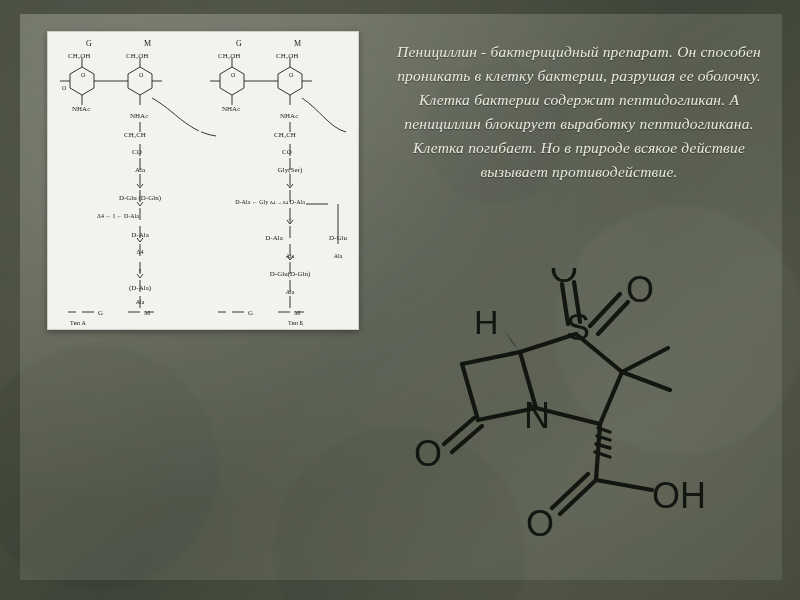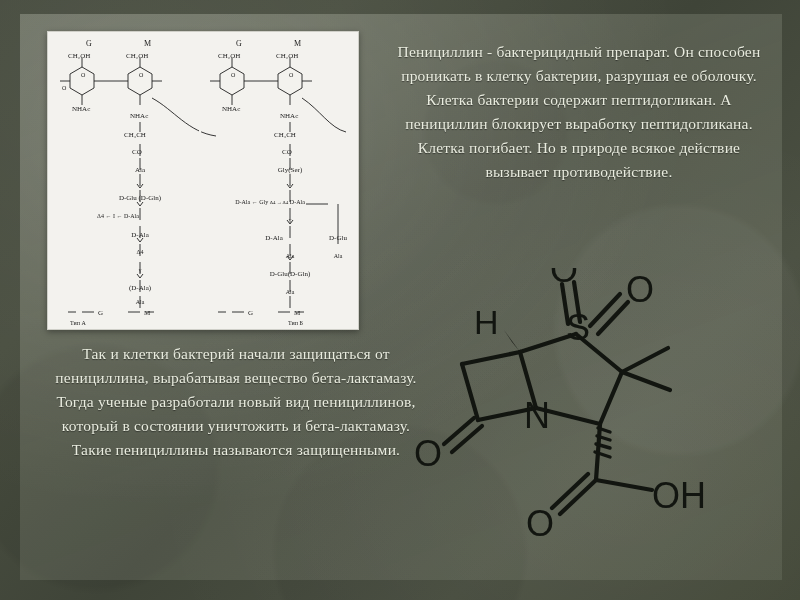--- a/index.html
+++ b/index.html
@@ -59,20 +59,21 @@
     text-align: center;
     line-height: 1.55;
     letter-spacing: 0.2px;
     text-shadow: 0 1px 1px rgba(0,0,0,0.45);
   }
   #text-right {
     left: 386px;
     top: 40px;
     width: 386px;
     font-size: 15.5px;
+    font-style: italic;
   }
   #text-left {
     left: 46px;
     top: 342px;
     width: 380px;
     font-size: 15.5px;
   }
 
   
   #figure {
@@ -297,14 +298,13 @@
         <text x="124" y="160" font-size="36">N</text>
         <text x="14" y="198" font-size="36">O</text>
         <text x="126" y="268" font-size="36">O</text>
         <text x="252" y="240" font-size="36">OH</text>
       </g>
     </svg>
   </div>
 
   <div class="txt" id="text-right">Пенициллин - бактерицидный препарат. Он способен проникать в клетку бактерии, разрушая ее оболочку. Клетка бактерии содержит пептидогликан. А пенициллин блокирует выработку пептидогликана. Клетка погибает. Но в природе всякое действие вызывает противодействие.</div>
 
-  <div class="txt" id="text-left">Так и клетки бактерий начали защищаться от пенициллина, вырабатывая вещество бета-лактамазу. Тогда ученые разработали новый вид пенициллинов, который в состоянии уничтожить и бета-лактамазу. Такие пенициллины называются защищенными.</div>
 </div>
 
 </body></html>

